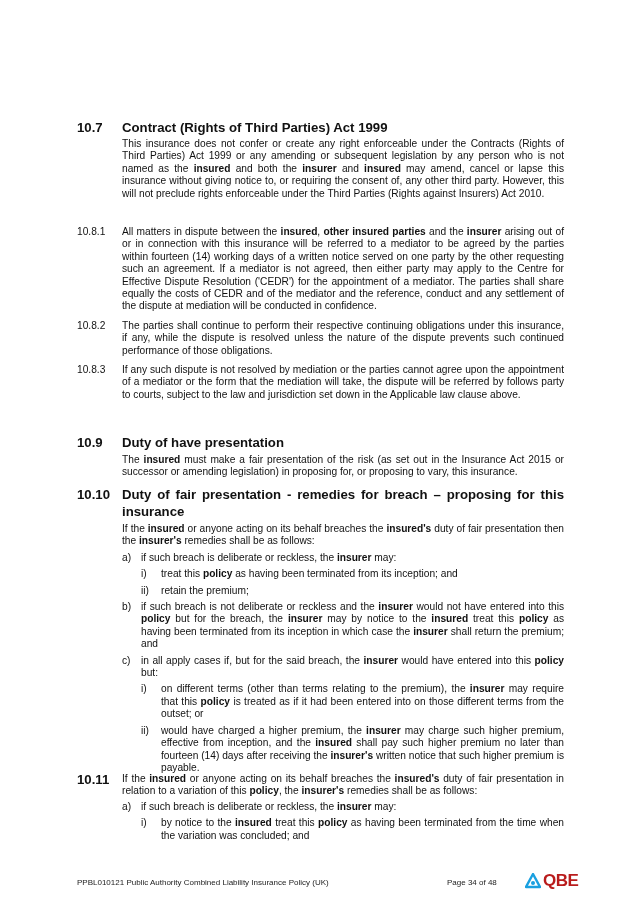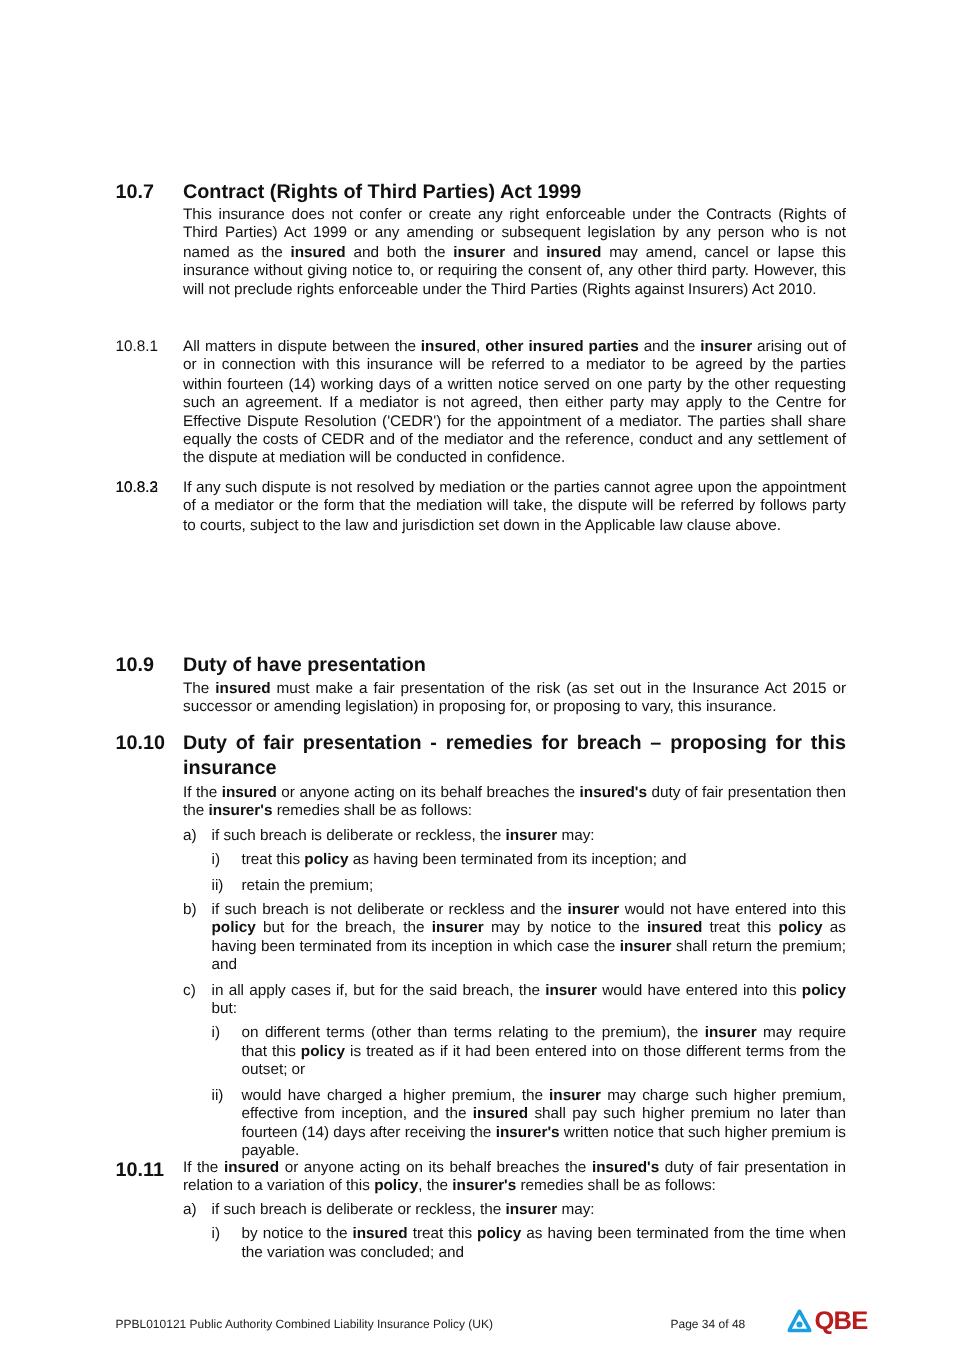--- a/index.html
+++ b/index.html
@@ -45,20 +45,21 @@
     </div>
   </div>
 
   <div class="section" style="top:178px;">
     <div class="sub" style="margin-top:8px;">
       <span class="num">10.8.1</span>
       <span>All matters in dispute between the </span><b>insured</b><span>, </span><b>other insured parties</b><span> and the </span><b>insurer</b><span> arising out of or in connection with this insurance will be referred to a mediator to be agreed by the parties within fourteen (14) working days of a written notice served on one party by the other requesting such an agreement. If a mediator is not agreed, then either party may apply to the Centre for Effective Dispute Resolution ('CEDR') for the appointment of a mediator. The parties shall share equally the costs of CEDR and of the mediator and the reference, conduct and any settlement of the dispute at mediation will be conducted in confidence.</span>
     </div>
     <div class="sub" style="margin-top:7px;">
       <span class="num">10.8.2</span>
+      <span>The parties shall continue to perform their respective continuing obligations under this insurance, if any, while the dispute is resolved unless the nature of the dispute prevents such continued performance of those obligations.</span>
     </div>
     <div class="sub" style="margin-top:7px;">
       <span class="num">10.8.3</span>
       <span>If any such dispute is not resolved by mediation or the parties cannot agree upon the appointment of a mediator or the form that the mediation will take, the dispute will be referred by follows party to courts, subject to the law and jurisdiction set down in the Applicable law clause above.</span>
     </div>
   </div>
 
   <div class="section" style="top:394px;">
     <div class="h">
       <span class="num">10.9</span>

